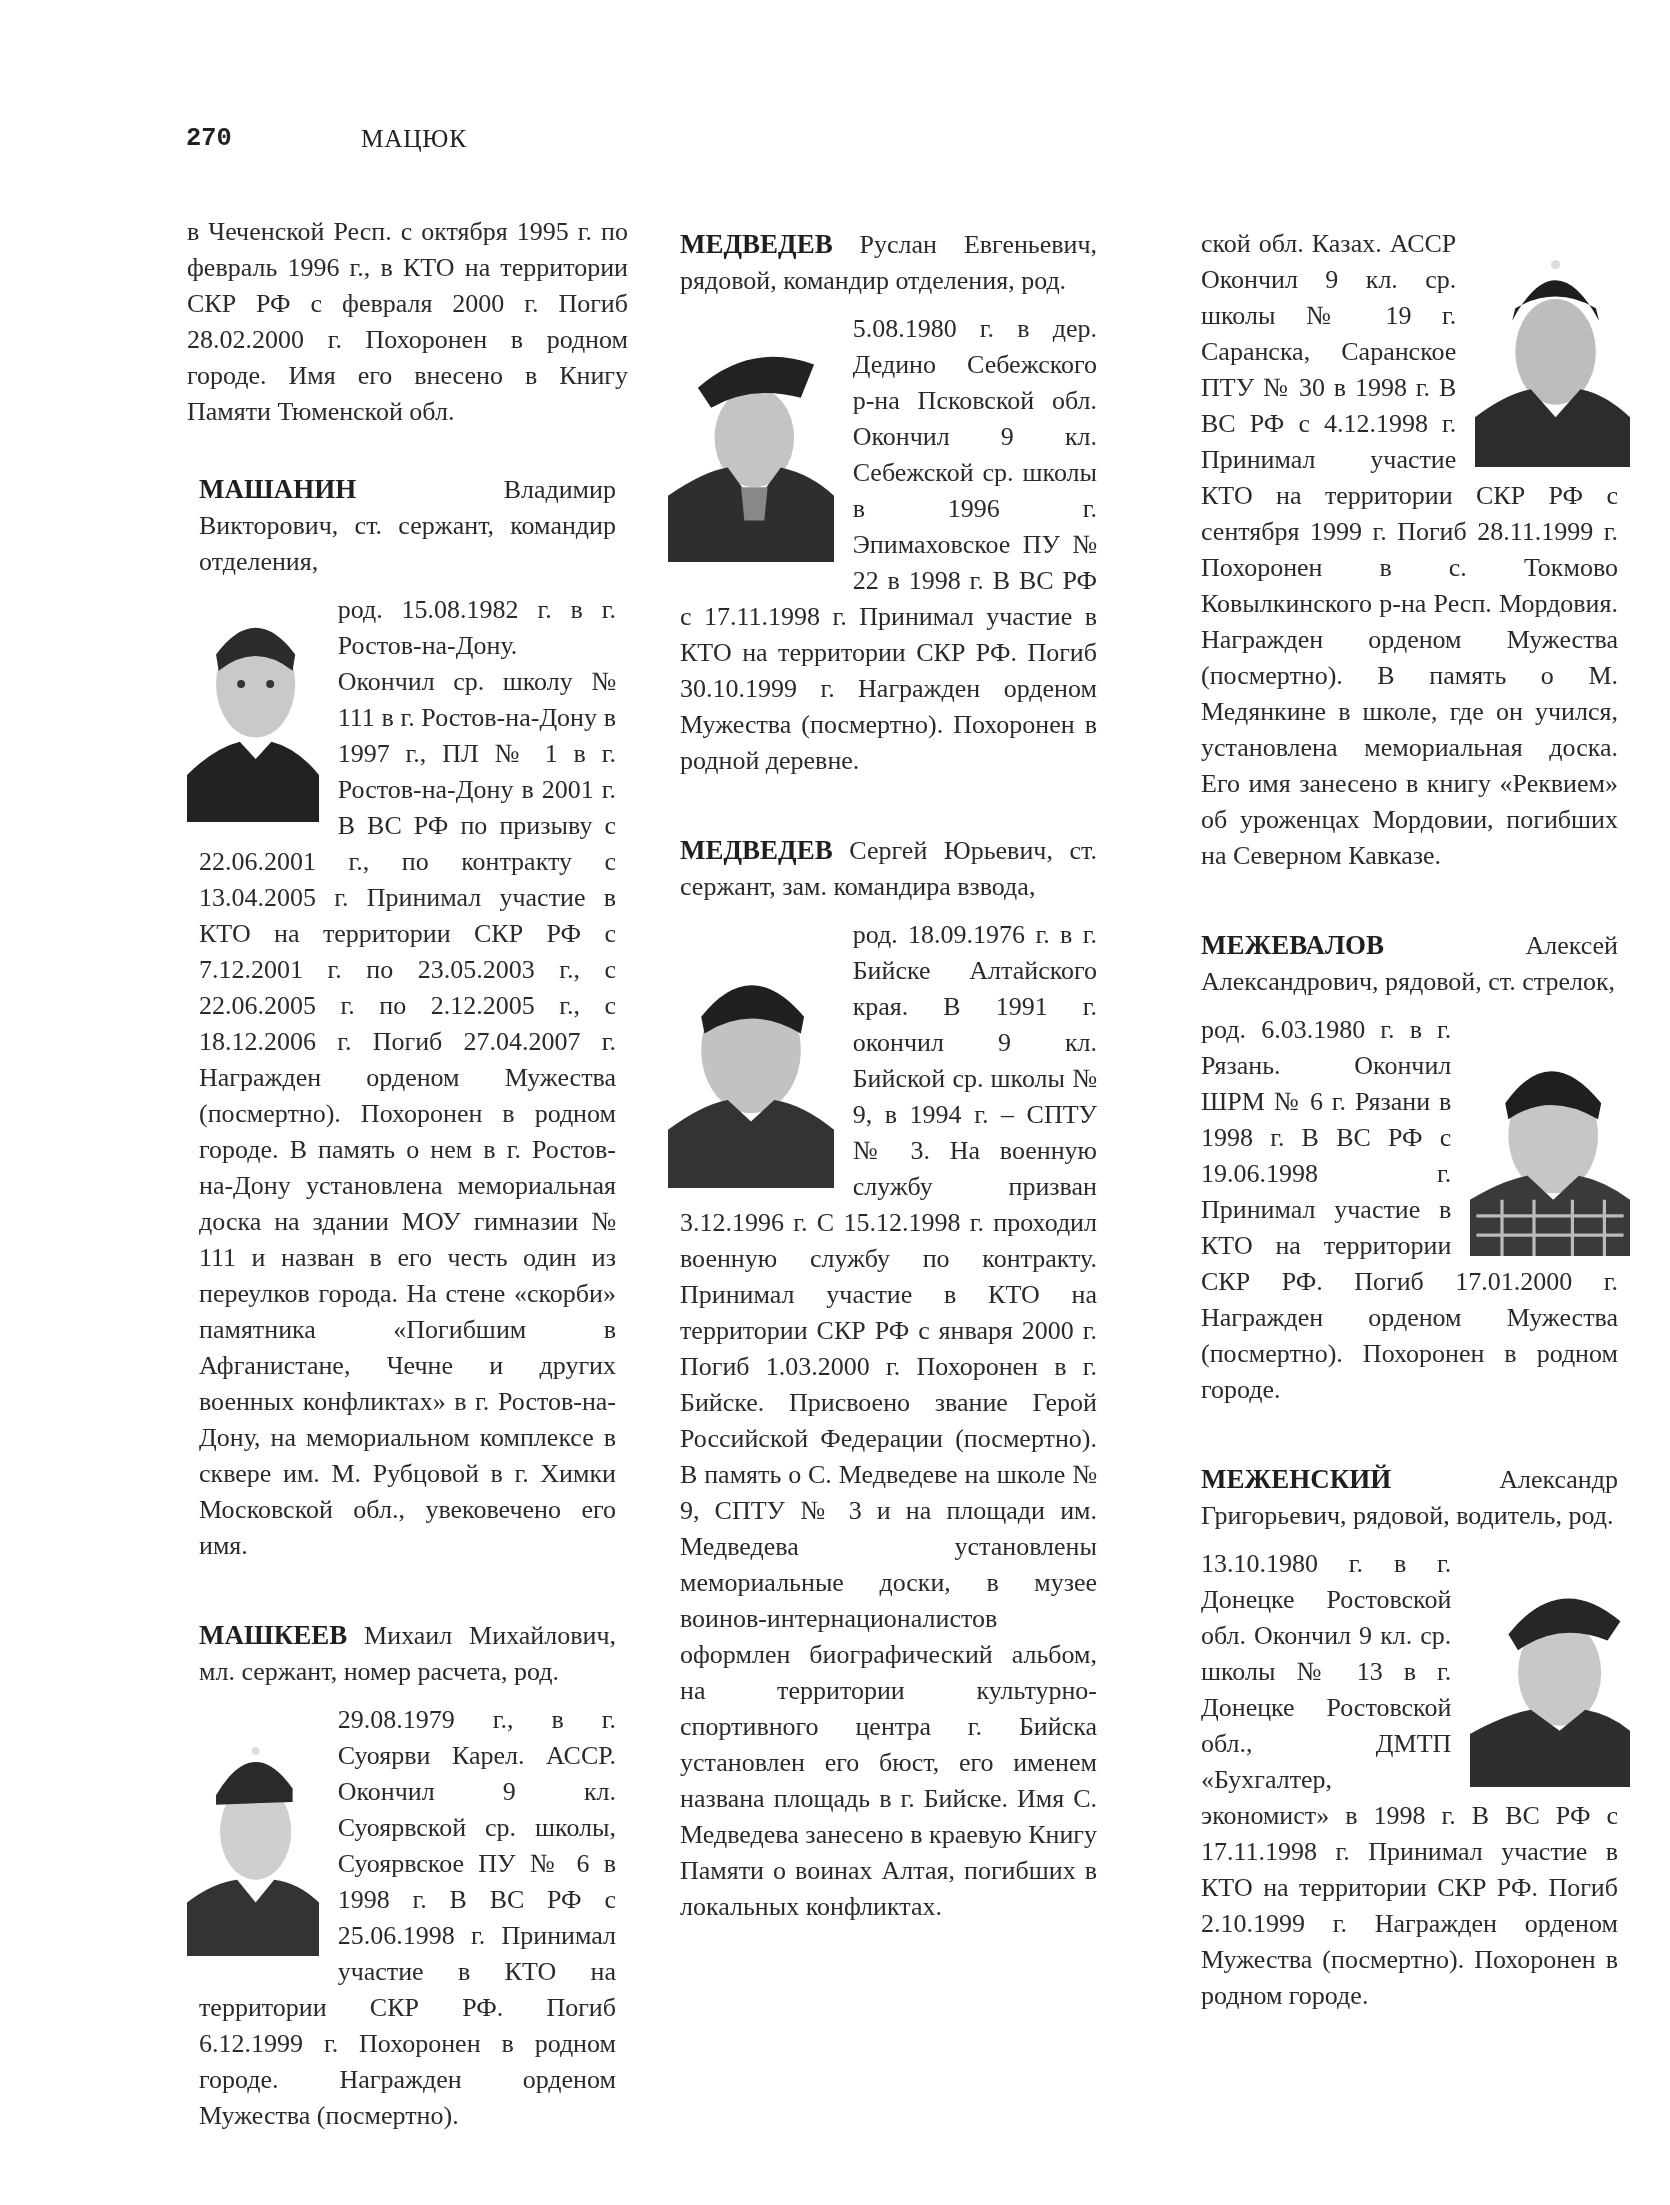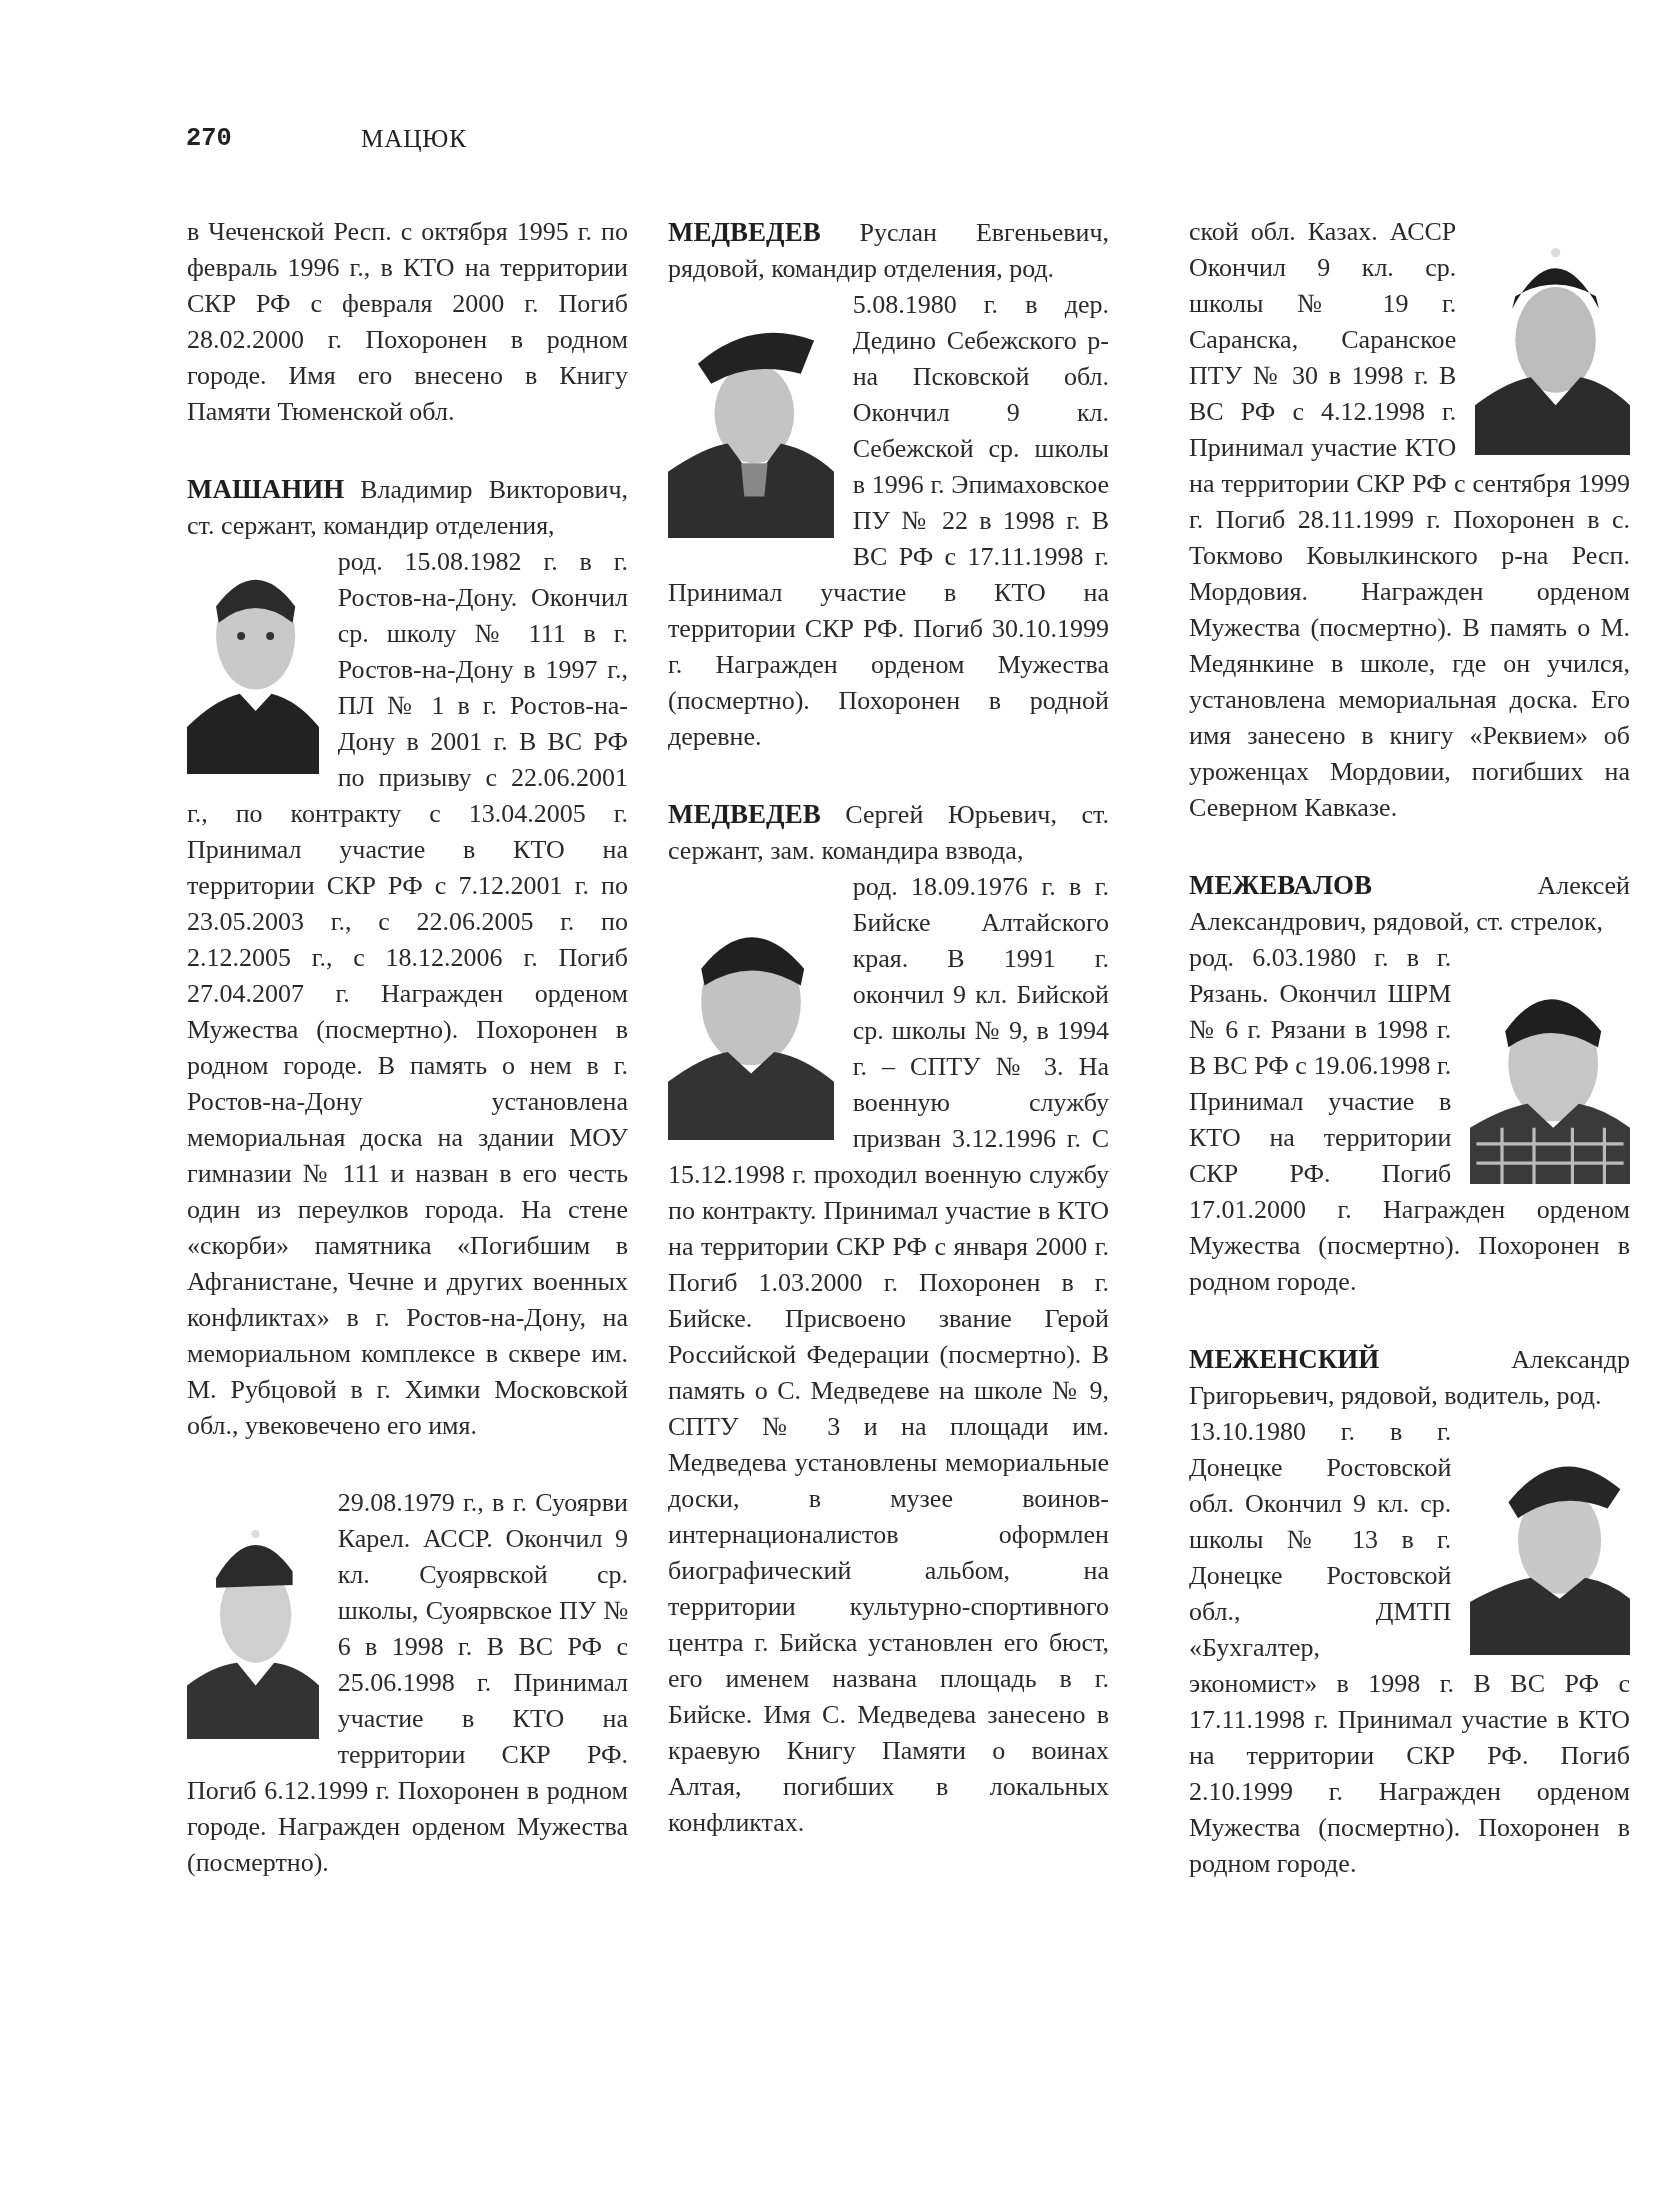--- a/index.html
+++ b/index.html
@@ -9,21 +9,21 @@
   .page-header { position: absolute; top: 124px; left: 186px; height: 33px; }
   .page-number { position: absolute; left: 0; top: 0; font-weight: bold; font-size: 25.4px; color: #222; white-space: nowrap; font-family: Liberation Mono, monospace; }
   .running-head { position: absolute; left: 175px; top: 0; font-weight: normal; font-size: 25.4px; color: #222; white-space: nowrap; letter-spacing: 0.7px; }
 
   .column { position: absolute; top: 214px; width: 441px; font-size: 26px; line-height: 36px; text-align: justify; }
   #col-1 { left: 187px; }
   #col-2 { left: 668px; }
   #col-3 { left: 1189px; }
 
   .entry { margin: 0 0 41px 0; }
-  .entry p { margin: 0; }
+  .entry p { margin: 12px; }
   .surname { font-weight: bold; font-size: 27px; color: #1f1f1f; }
 
   .photo { width: 132px; margin-top: 9.4px; margin-bottom: 6.7px; position: relative; overflow: hidden; background: #9a9a9a; }
   .photo.left { float: left; margin-right: 18.7px; }
   .photo.right { float: right; margin-left: 18.7px; }
   .photo svg { display: block; width: 100%; height: 100%; }
 
   .cont { margin: 0 0 41px 0; }
   .spacer { clear: both; height: 0; }
 </style>
@@ -48,20 +48,21 @@
         <circle cx="41" cy="62" r="3" fill="#333"></circle>
           <circle cx="63" cy="62" r="3" fill="#333"></circle>
         <path d="M0 165 L0 130 Q20 110 40 105 L52 118 L64 105 Q84 110 100 130 L100 165 Z" fill="#222"></path>
       </svg>
     </div>
     <p class="body">род. 15.08.1982 г. в г. Ростов-на-Дону. Окончил ср. школу № 111 в г. Ростов-на-Дону в 1997 г., ПЛ № 1 в г. Ростов-на-Дону в 2001 г. В ВС РФ по призыву с 22.06.2001 г., по контракту с 13.04.2005 г. Принимал участие в КТО на территории СКР РФ с 7.12.2001 г. по 23.05.2003 г., с 22.06.2005 г. по 2.12.2005 г., с 18.12.2006 г. Погиб 27.04.2007 г. Награжден орденом Мужества (посмертно). Похоронен в родном городе. В память о нем в г. Ростов-на-Дону установлена мемориальная доска на здании МОУ гимназии № 111 и назван в его честь один из переулков города. На стене «скорби» памятника «Погибшим в Афганистане, Чечне и других военных конфликтах» в г. Ростов-на-Дону, на мемориальном комплексе в сквере им. М. Рубцовой в г. Химки Московской обл., увековечено его имя.</p>
     <div class="spacer"></div>
   </div>
 
   <div class="entry">
+    <p><span class="surname">МАШКЕЕВ</span><span> Михаил Михайлович, мл. сержант, номер расчета, род.</span></p>
     <div class="photo left" style="height:221px; margin-top:33px;" title="Фото: Машкеев М. М.">
       <svg viewBox="0 0 100 165" preserveAspectRatio="none">
         <rect width="100" height="165" fill="#ffffff"></rect>
         <ellipse cx="52" cy="72" rx="27" ry="36" fill="#cfcfcf"></ellipse>
         <path d="M22 45 Q50 -2 80 40 L80 50 L22 52 Z" fill="#2a2a2a"></path>
         <circle cx="52" cy="12" r="3" fill="#ddd"></circle>
         <path d="M0 165 L0 125 Q20 110 38 108 L52 125 L66 108 Q84 110 100 125 L100 165 Z" fill="#333"></path>
       </svg>
     </div>
     <p class="body">29.08.1979 г., в г. Суоярви Карел. АССР. Окончил 9 кл. Суоярвской ср. школы, Суоярвское ПУ № 6 в 1998 г. В ВС РФ с 25.06.1998 г. Принимал участие в КТО на территории СКР РФ. Погиб 6.12.1999 г. Похоронен в родном городе. Награжден орденом Мужества (посмертно).</p>

